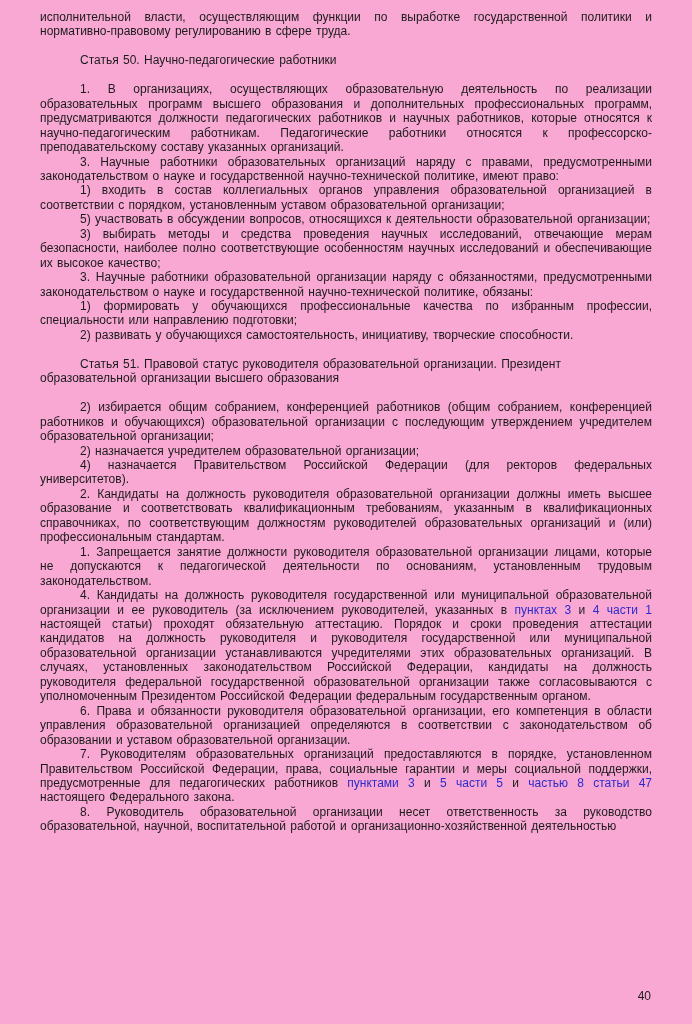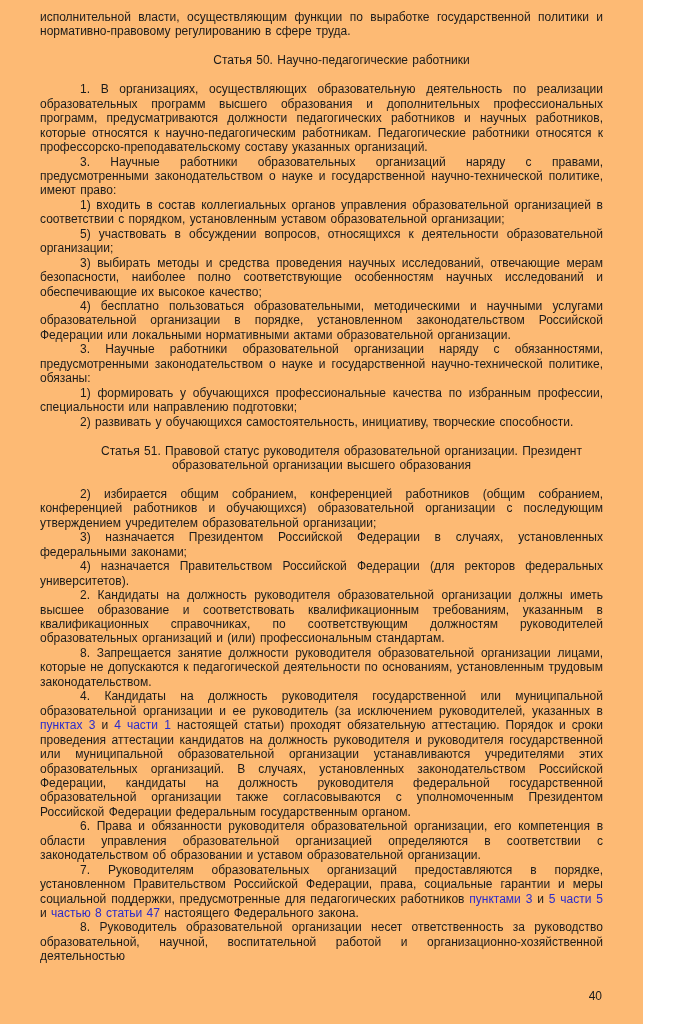--- a/index.html
+++ b/index.html
@@ -3,23 +3,23 @@
 <meta charset="utf-8">
 <style>
   html, body {
     margin: 0;
     padding: 0;
     background: #ffffff;
   }
   .page {
     position: relative;
     box-sizing: border-box;
-    width: 643px;
+    width: 692px;
     height: 1024px;
-    background: #fdba74;
+    background: #f9a8d4;
     font-family: "Liberation Sans", sans-serif;
     font-size: 12px;
     line-height: 14.45px;
     color: #1b1b1b;
     overflow: hidden;
   }
   .content {
     box-sizing: border-box;
     padding: 10px 40px 0 40px;
   }
@@ -28,21 +28,21 @@
     text-align: justify;
     text-indent: 40px;
     word-spacing: 1px;
   }
   .content p.continuation {
     text-indent: 0;
   }
   .content p.heading {
     margin-top: 14.45px;
     margin-bottom: 14.45px;
-    text-align: center;
+    text-align: left;
   }
   a.doclink {
     color: var(--link-color, #2b2bcb);
     text-decoration: none;
     cursor: pointer;
   }
   .page-number {
     position: absolute;
     top: 989px;
     right: 41px;
@@ -55,29 +55,28 @@
 
 <div class="page">
   <div class="content" id="content">
       <p class="continuation"><span>исполнительной власти, осуществляющим функции по выработке государственной политики и нормативно-правовому регулированию в сфере труда.</span></p>
       <p class="heading"><span>Статья 50. Научно-педагогические работники</span></p>
       <p class="para"><span>1. В организациях, осуществляющих образовательную деятельность по реализации образовательных программ высшего образования и дополнительных профессиональных программ, предусматриваются должности педагогических работников и научных работников, которые относятся к научно-педагогическим работникам. Педагогические работники относятся к профессорско-преподавательскому составу указанных организаций.</span></p>
       <p class="para"><span>3. Научные работники образовательных организаций наряду с правами, предусмотренными законодательством о науке и государственной научно-технической политике, имеют право:</span></p>
       <p class="para"><span>1) входить в состав коллегиальных органов управления образовательной организацией в соответствии с порядком, установленным уставом образовательной организации;</span></p>
       <p class="para"><span>5) участвовать в обсуждении вопросов, относящихся к деятельности образовательной организации;</span></p>
       <p class="para"><span>3) выбирать методы и средства проведения научных исследований, отвечающие мерам безопасности, наиболее полно соответствующие особенностям научных исследований и обеспечивающие их высокое качество;</span></p>
-      <p class="para"><span>4) бесплатно пользоваться образовательными, методическими и научными услугами образовательной организации в порядке, установленном законодательством Российской Федерации или локальными нормативными актами образовательной организации.</span></p>
       <p class="para"><span>3. Научные работники образовательной организации наряду с обязанностями, предусмотренными законодательством о науке и государственной научно-технической политике, обязаны:</span></p>
       <p class="para"><span>1) формировать у обучающихся профессиональные качества по избранным профессии, специальности или направлению подготовки;</span></p>
       <p class="para"><span>2) развивать у обучающихся самостоятельность, инициативу, творческие способности.</span></p>
       <p class="heading"><span>Статья 51. Правовой статус руководителя образовательной организации. Президент образовательной организации высшего образования</span></p>
       <p class="para"><span>2) избирается общим собранием, конференцией работников (общим собранием, конференцией работников и обучающихся) образовательной организации с последующим утверждением учредителем образовательной организации;</span></p>
-      <p class="para"><span>3) назначается Президентом Российской Федерации в случаях, установленных федеральными законами;</span></p>
+      <p class="para"><span>2) назначается учредителем образовательной организации;</span></p>
       <p class="para"><span>4) назначается Правительством Российской Федерации (для ректоров федеральных университетов).</span></p>
       <p class="para"><span>2. Кандидаты на должность руководителя образовательной организации должны иметь высшее образование и соответствовать квалификационным требованиям, указанным в квалификационных справочниках, по соответствующим должностям руководителей образовательных организаций и (или) профессиональным стандартам.</span></p>
-      <p class="para"><span>8. Запрещается занятие должности руководителя образовательной организации лицами, которые не допускаются к педагогической деятельности по основаниям, установленным трудовым законодательством.</span></p>
+      <p class="para"><span>1. Запрещается занятие должности руководителя образовательной организации лицами, которые не допускаются к педагогической деятельности по основаниям, установленным трудовым законодательством.</span></p>
       <p class="para"><span>4. Кандидаты на должность руководителя государственной или муниципальной образовательной организации и ее руководитель (за исключением руководителей, указанных в </span><a class="doclink">пунктах 3</a><span> и </span><a class="doclink">4 части 1</a><span> настоящей статьи) проходят обязательную аттестацию. Порядок и сроки проведения аттестации кандидатов на должность руководителя и руководителя государственной или муниципальной образовательной организации устанавливаются учредителями этих образовательных организаций. В случаях, установленных законодательством Российской Федерации, кандидаты на должность руководителя федеральной государственной образовательной организации также согласовываются с уполномоченным Президентом Российской Федерации федеральным государственным органом.</span></p>
       <p class="para"><span>6. Права и обязанности руководителя образовательной организации, его компетенция в области управления образовательной организацией определяются в соответствии с законодательством об образовании и уставом образовательной организации.</span></p>
       <p class="para"><span>7. Руководителям образовательных организаций предоставляются в порядке, установленном Правительством Российской Федерации, права, социальные гарантии и меры социальной поддержки, предусмотренные для педагогических работников </span><a class="doclink">пунктами 3</a><span> и </span><a class="doclink">5 части 5</a><span> и </span><a class="doclink">частью 8 статьи 47</a><span> настоящего Федерального закона.</span></p>
       <p class="para"><span>8. Руководитель образовательной организации несет ответственность за руководство образовательной, научной, воспитательной работой и организационно-хозяйственной деятельностью</span></p>
     </div>
   <div class="page-number">40</div>
 </div>
 
 </body></html>

